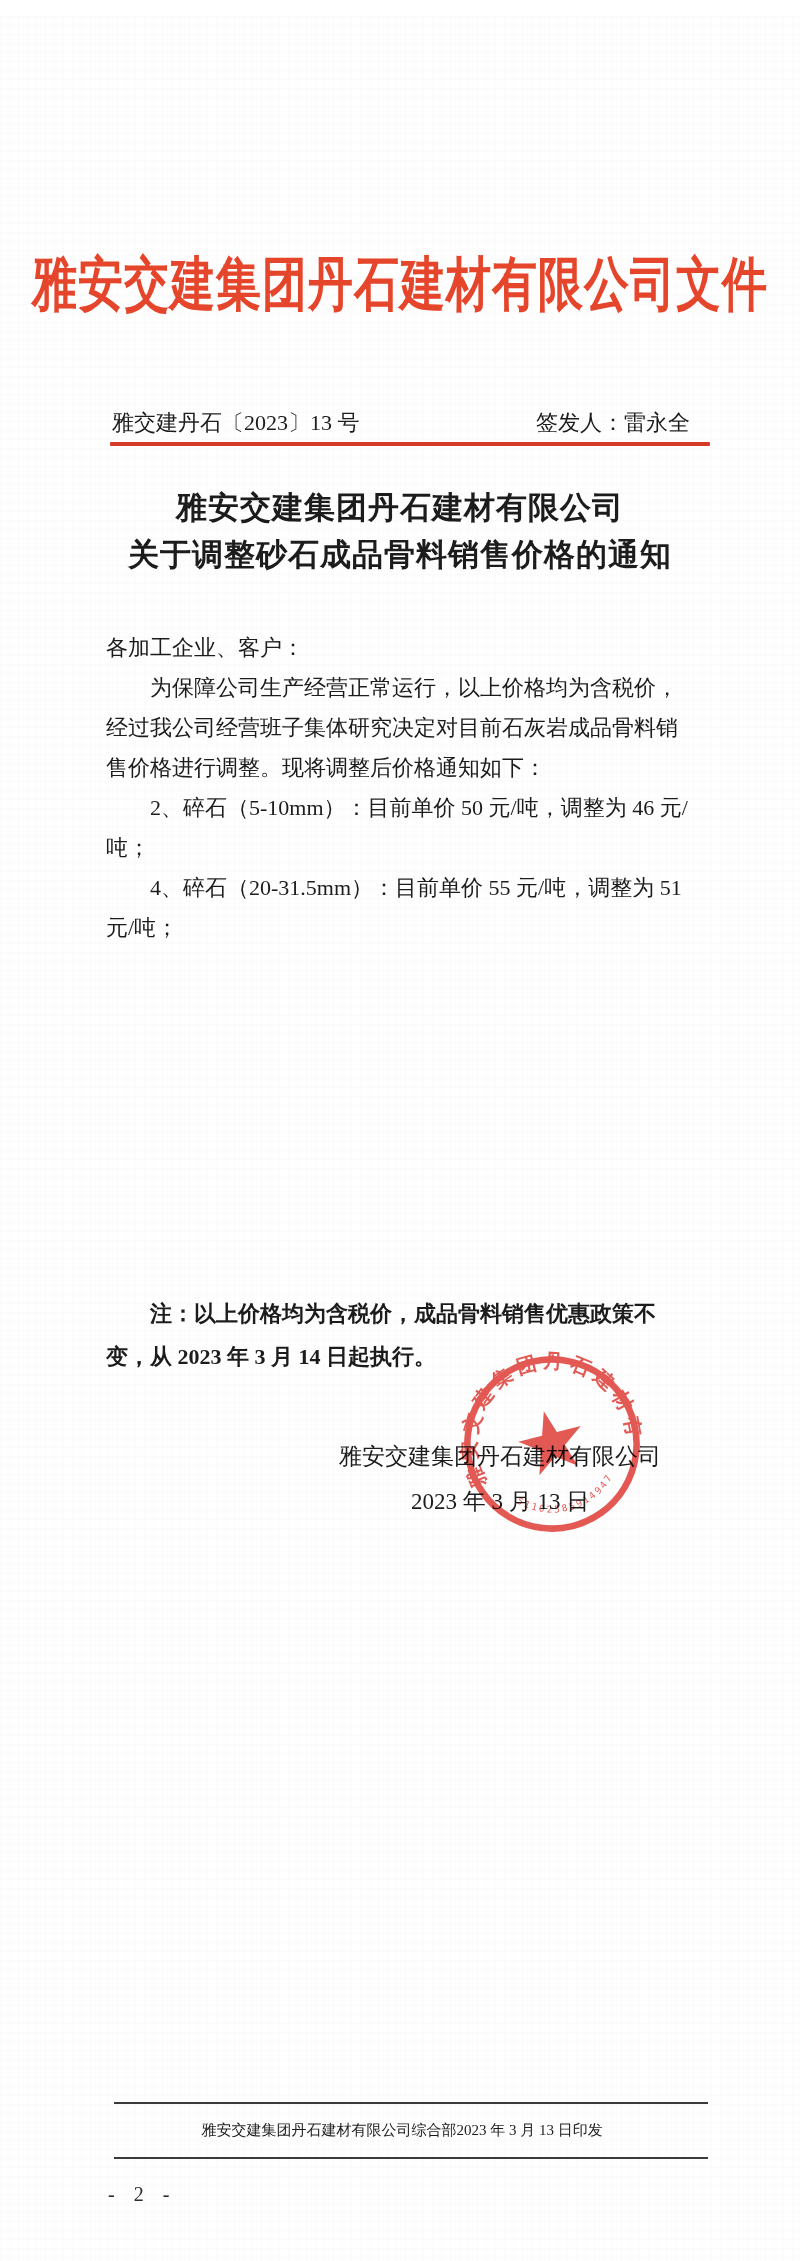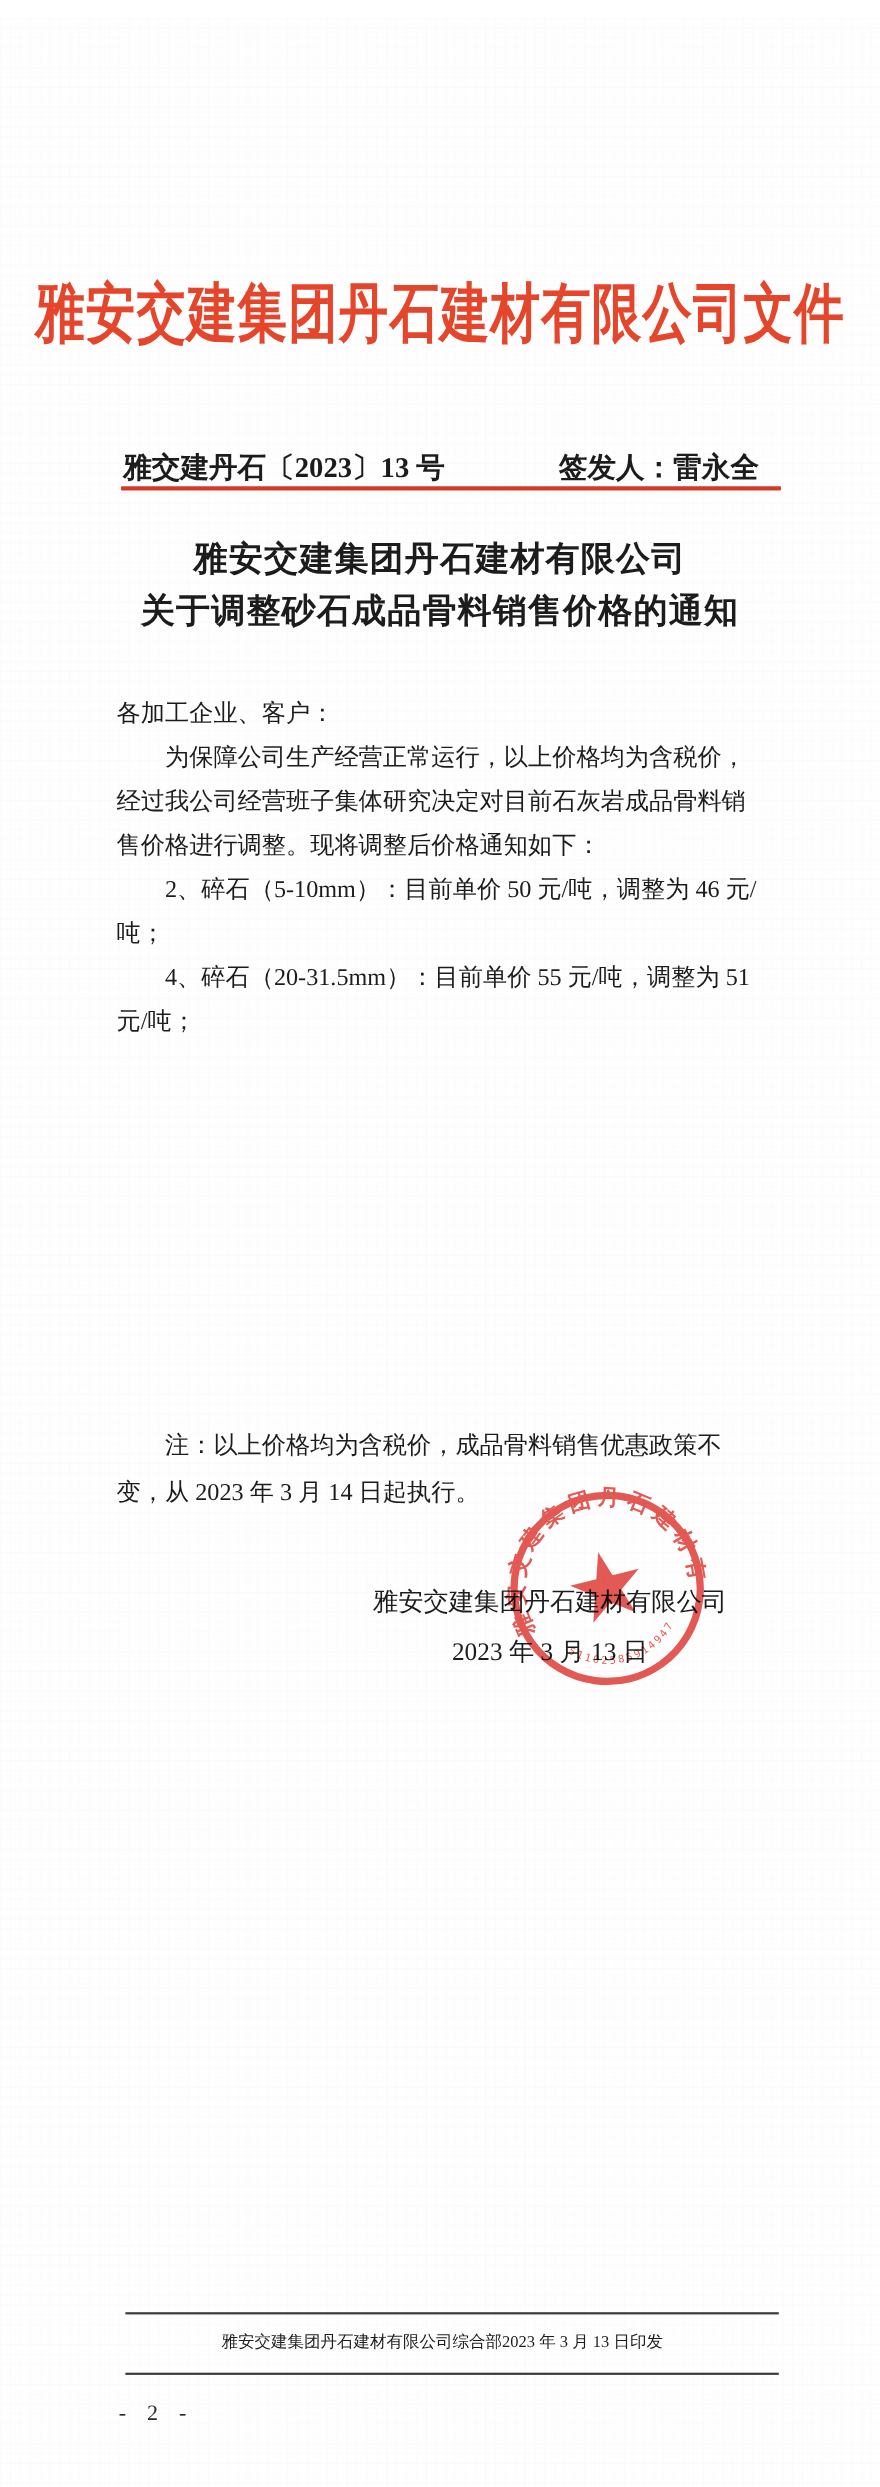--- a/index.html
+++ b/index.html
@@ -18,39 +18,39 @@
     background-size:9px 9px;
   }
   .red-header {
     position:absolute; top:230px; left:30px; width:740px; text-align:center;
     font-family:"Liberation Sans","DejaVu Sans",sans-serif;
     font-size:45px; font-weight:700; color:#e5462b; letter-spacing:1px;
     transform:scaleY(1.3); transform-origin:center top; white-space:nowrap;
   }
   .docnum-row {
     position:absolute; top:392px; left:112px; width:578px;
-    display:flex; justify-content:space-between; font-size:26px;font-weight:bold;
+    display:flex; justify-content:space-between; font-size:22px;
   }
   .red-line {
     position:absolute; top:426px; left:110px; width:600px; height:4px;
     background:#d53a28; border-radius:1px;
   }
   .doc-title {
     position:absolute; top:468px; left:0; width:800px; text-align:center;
     font-weight:700; font-size:31px; line-height:47px; letter-spacing:1px;
   }
   .body-block {
     position:absolute; top:612px; left:106px; width:590px;
     font-size:22px; line-height:40px;
   }
   .body-block p { margin:0; }
   .indent { text-indent:2em; }
   .note-block {
     position:absolute; top:1276px; left:106px; width:590px;
-    font-size:22px; line-height:43px; text-indent:2em;
+    font-size:22px; line-height:43px; text-indent:2em;font-weight:bold;
   }
   .signature-block {
     position:absolute; top:1418px; left:300px; width:400px; text-align:center;
     font-size:23px; line-height:45px;
   }
   .seal {
     position:absolute; left:458px; top:1334px; width:188px; height:188px;
     opacity:.85; mix-blend-mode:multiply;
   }
   .footer-block {

